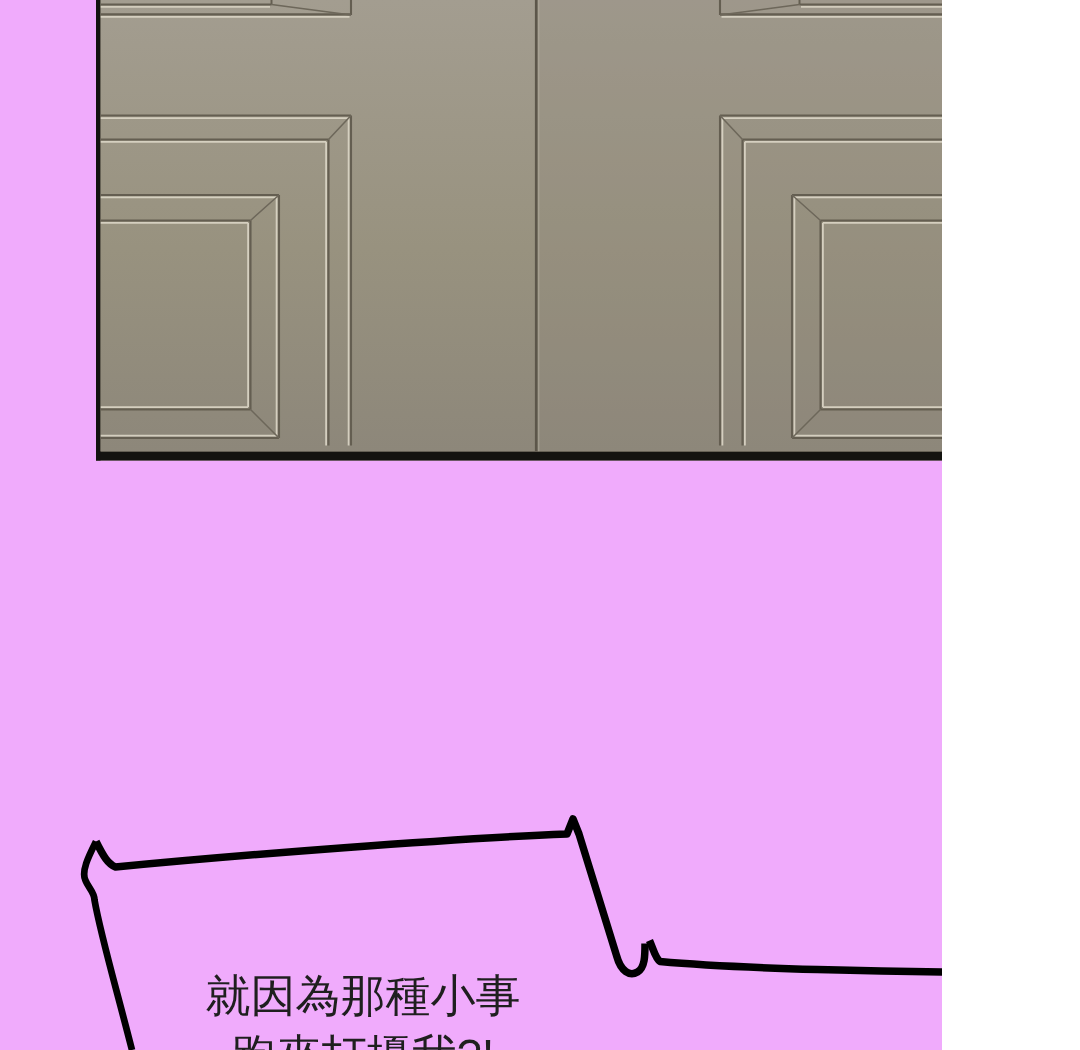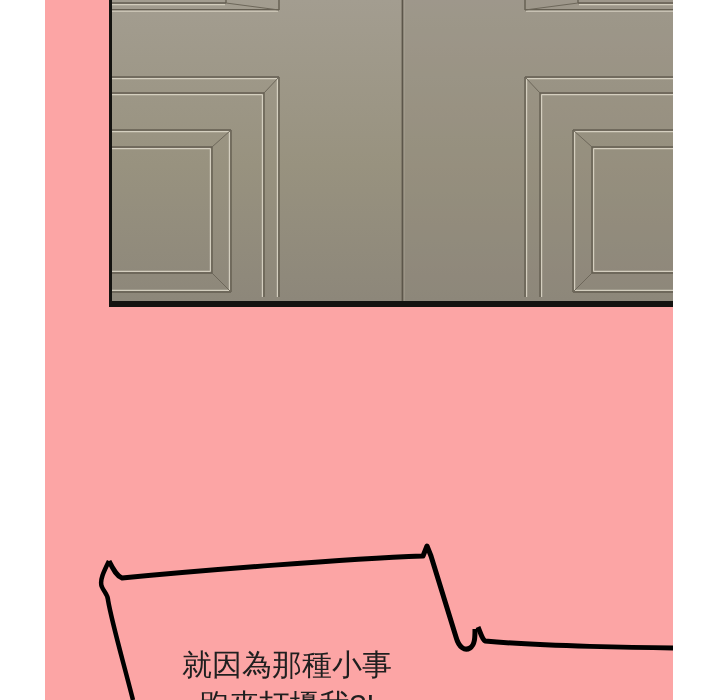--- a/index.html
+++ b/index.html
@@ -6,22 +6,21 @@
     margin: 0;
     padding: 0;
     background: #ffffff;
     font-family: "Liberation Sans", "DejaVu Sans", sans-serif;
   }
   #stage {
     position: relative;
     width: 628px;
     height: 700px;
     overflow: hidden;
-    background: #fca5a5;
-    margin-left: 45px;
+    background: #f0abfc;
   }
   
   .door-panel {
     position: absolute;
     left: 64px;
     top: 0;
     width: 589px;
     height: 307px;
     box-sizing: border-box;
     border-left: 3px solid #141310;

